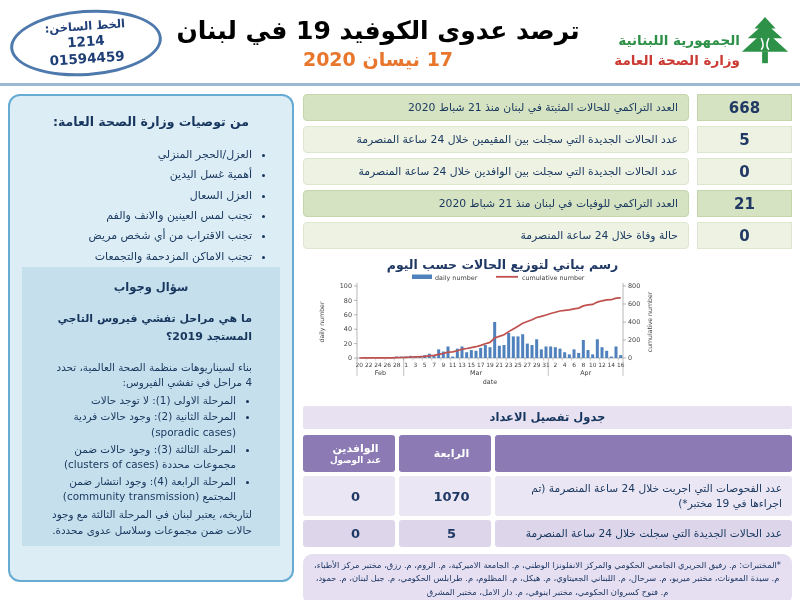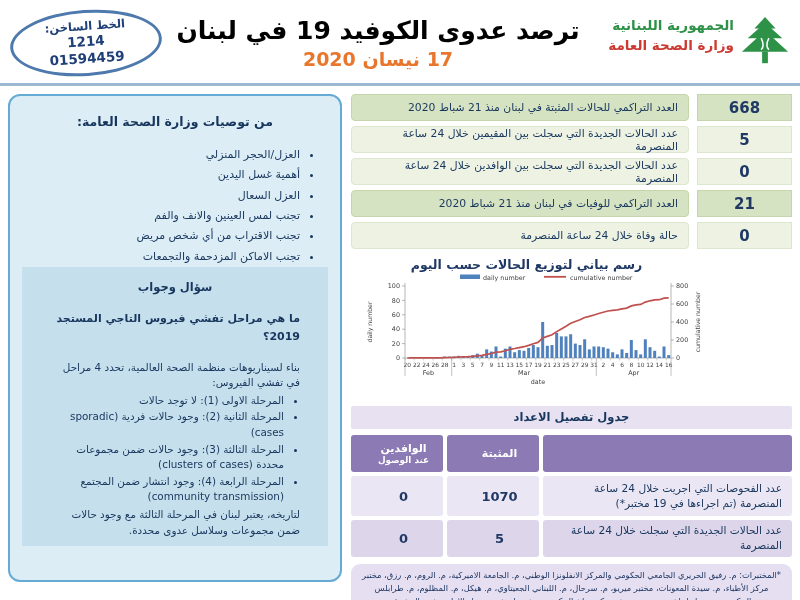--- a/index.html
+++ b/index.html
@@ -6,36 +6,36 @@
   body { margin:0; background:#888; }
   .page {
     width:800px; height:600px; position:relative; background:#ffffff;
     margin:0 auto; overflow:hidden;
     font-family:"DejaVu Sans","Liberation Sans",sans-serif;
     color:#17365d;
   }
   
   .header { height:86px; display:flex; direction:rtl; align-items:center;
             padding:4px 10px 2px 10px; border-bottom:3px solid #9db8d2; }
-  .logo { width:196px; display:flex; direction:rtl; align-items:flex-start; gap:6px; }
+  .logo { width:196px; display:flex; direction:rtl; align-items:flex-end; gap:0; }
   .logo-text { text-align:right; line-height:1.5; }
   .logo-line1 { color:#2e9148; font-weight:bold; font-size:13.5px; }
   .logo-line2 { color:#cc3b33; font-weight:bold; font-size:13.5px; }
   .title-block { flex:1; text-align:center; }
   .main-title { margin:0; font-size:25px; font-weight:bold; color:#000; }
   .main-date { margin-top:3px; font-size:19px; font-weight:bold; color:#e8762c; }
   .hotline { width:152px; height:66px; border:3px solid #4e79ad; border-radius:50%;
              display:flex; flex-direction:column; justify-content:center; align-items:center;
              color:#1f3f77; transform:rotate(-4deg); line-height:1.25; }
   .hotline-label { font-size:11.5px; font-weight:bold; }
   .hotline-num { font-size:13.5px; font-weight:bold; }
   
   .main { display:flex; gap:9px; padding:8px; }
   
-  .sidebar { width:334px; height:488px; background:#dcedf6; border:2px solid #66abd4;
+  .sidebar { width:286px; height:488px; background:#dcedf6; border:2px solid #66abd4;
              border-radius:12px; padding:6px 12px; direction:rtl; }
   .reco-title { text-align:center; font-weight:bold; font-size:12.5px; margin:12px 0 16px; }
   .reco-list { font-size:11px; line-height:1.85; padding-right:28px; margin:0; }
   .qa { background:#c6dfec; margin-top:0; padding:8px 28px; font-size:10.4px; line-height:1.5; }
   .qa-title { text-align:center; font-weight:bold; font-size:11.5px; margin:4px 0 14px; }
   .qa-question { font-weight:bold; font-size:11px; margin-bottom:14px; line-height:1.6; }
   .qa-intro { margin-bottom:2px; }
   .qa-list { padding-right:16px; margin:2px 0; }
   .qa-list li { margin-bottom:1px; }
   .qa-conclusion { margin-top:2px; }
@@ -301,21 +301,21 @@
             <rect x="97" y="2.5" width="20" height="4.5" fill="#4f81bd"></rect>
             <text x="120" y="7.5" font-size="6.4" fill="#3f3f3f" text-anchor="start">daily number</text>
             <line x1="181" y1="4.8" x2="203" y2="4.8" stroke="#c0504d" stroke-width="1.8"></line>
             <text x="207" y="7.5" font-size="6.4" fill="#3f3f3f" text-anchor="start">cumulative number</text>
           </svg></div>
 
       <div class="details-title">جدول تفصيل الاعداد</div>
       <div class="dtable">
         <div class="drow drow-head">
           <div class="dcell dcell-label"></div>
-          <div class="dcell dcell-num">المثبتة</div>
+          <div class="dcell dcell-num">الرابعة</div>
           <div class="dcell dcell-num">
             <span>الوافدين</span>
             <span class="dhead-sub">عند الوصول</span>
           </div>
         </div>
         <div class="drow drow-1">
           <div class="dcell dcell-label">عدد الفحوصات التي اجريت خلال 24 ساعة المنصرمة (تم اجراءها في 19 مختبر*)</div>
           <div class="dcell dcell-num">1070</div>
           <div class="dcell dcell-num">0</div>
         </div>

